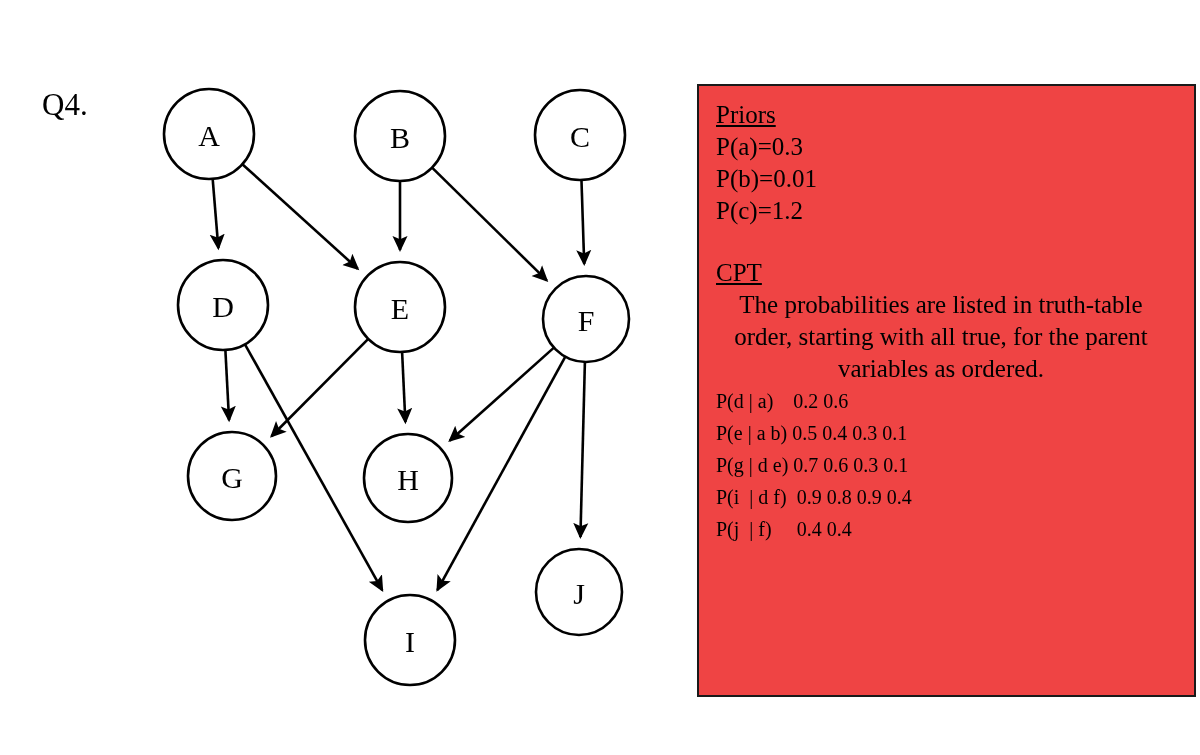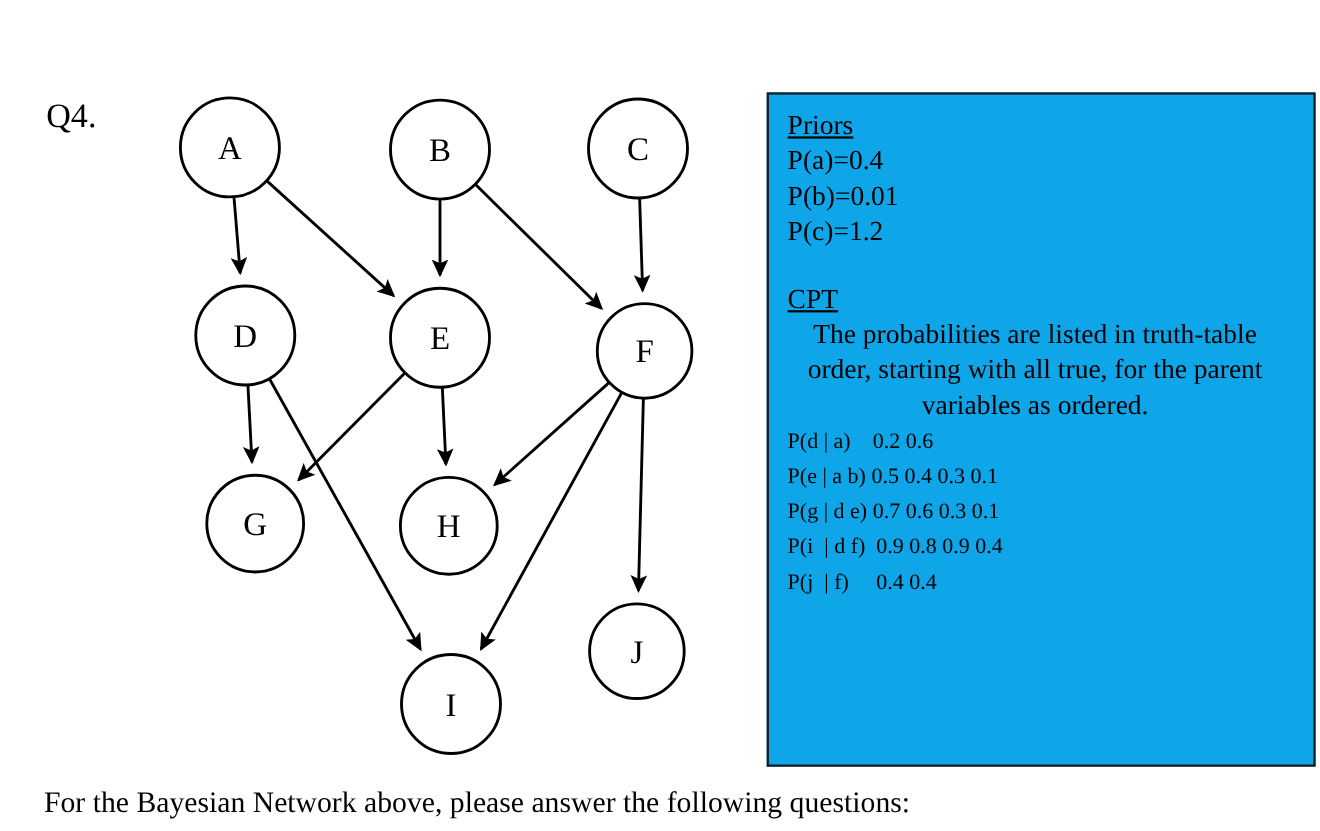--- a/index.html
+++ b/index.html
@@ -70,21 +70,21 @@
 
   
   #info-panel {
     position: absolute;
     left: 684px;
     top: 84px;
     width: 499px;
     height: 613px;
     border: 2.5px solid #1a1a1a;
     box-sizing: border-box;
-    background: #0ea5e9;
+    background: #ef4444;
   }
   #info-inner {
     padding: 13px 0 0 17px;
   }
   .panel-heading {
     font-size: 25px;
     line-height: 32px;
     text-decoration: underline;
     text-underline-offset: 2px;
     white-space: nowrap;
@@ -188,32 +188,31 @@
             <circle cx="566" cy="532" r="43" class="node-circle"></circle>
             <text x="566" y="533" class="node-label">J</text>
           </g>
         </g>
     </svg>
   </div>
 
   <div id="info-panel">
     <div id="info-inner">
       <div class="panel-heading">Priors</div>
-      <div class="panel-line">P(a)=0.4</div>
+      <div class="panel-line">P(a)=0.3</div>
       <div class="panel-line">P(b)=0.01</div>
       <div class="panel-line">P(c)=1.2</div>
 
       <div class="panel-gap"></div>
 
       <div class="panel-heading">CPT</div>
       <div class="panel-para">The probabilities are listed in truth-table order, starting with all true, for the parent variables as ordered.</div>
 
       <div class="cpt-row">P(d | a)    0.2 0.6</div>
       <div class="cpt-row">P(e | a b) 0.5 0.4 0.3 0.1</div>
       <div class="cpt-row">P(g | d e) 0.7 0.6 0.3 0.1</div>
       <div class="cpt-row">P(i  | d f)  0.9 0.8 0.9 0.4</div>
       <div class="cpt-row">P(j  | f)     0.4 0.4</div>
     </div>
   </div>
 
-  <div id="caption">For the Bayesian Network above, please answer the following questions:</div>
 
 </div>
 
 </body></html>

